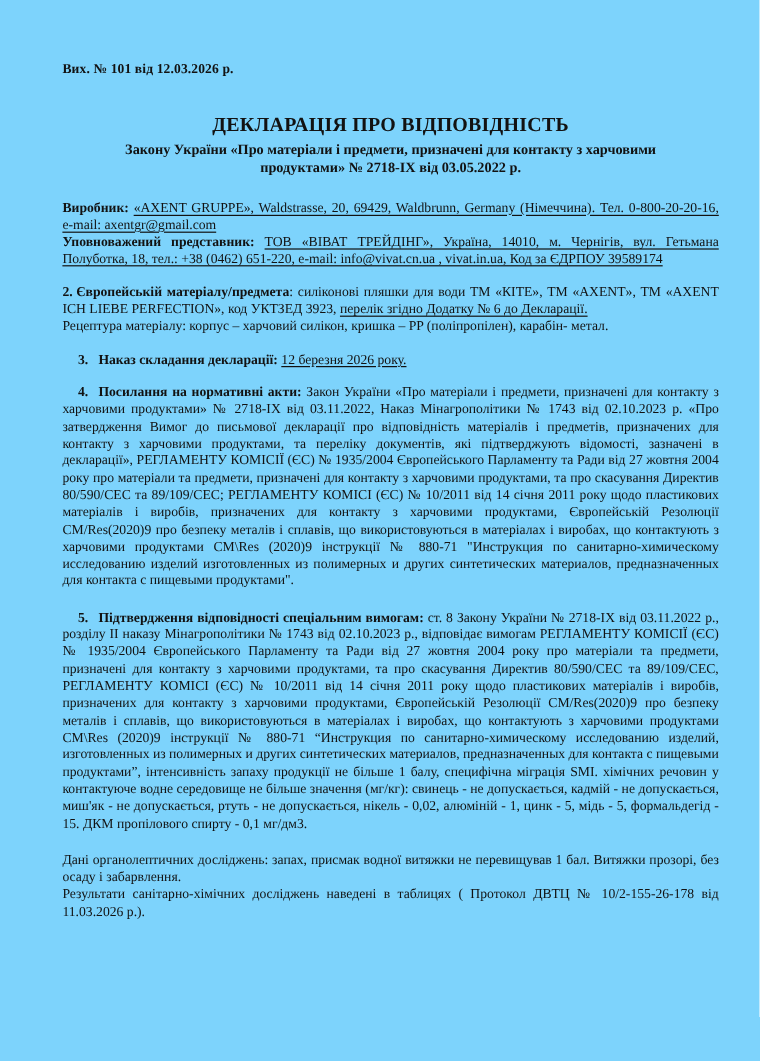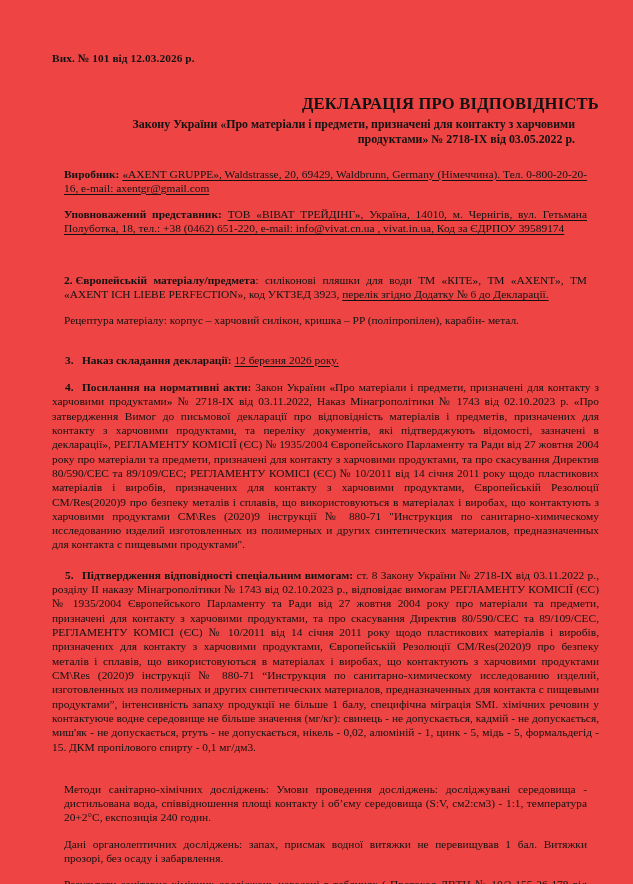--- a/index.html
+++ b/index.html
@@ -14,54 +14,54 @@
     font-family: "Liberation Serif", "DejaVu Serif", serif;
     color: #121212;
     -webkit-font-smoothing: antialiased;
   }
   .page {
     position: relative;
     width: 633px;
     height: 884px;
     box-sizing: border-box;
     padding: 52px 34px 0 52px;
-    background: #ef4444;
+    background: #7dd3fc;
   }
 
   
   .ref-line {
     font-weight: bold;
     font-size: 11.3px;
     letter-spacing: .1px;
     margin: 0 0 30px 0;
   }
 
   
   .title-block {
-    text-align: right;
+    text-align: center;
     margin: 0 0 19px 0;
   }
   .doc-title {
     font-weight: bold;
     font-size: 16.6px;
     letter-spacing: .2px;
     line-height: 1.18;
     margin: 0 0 3px 0;
   }
   .doc-subtitle {
     font-weight: bold;
     font-size: 11.9px;
     line-height: 1.30;
     margin: 0 auto;
     padding: 0 24px;
   }
 
   
   p.body {
-    margin: 12px;
+    margin: 0;
     font-size: 11.4px;
     line-height: 1.255;
     text-align: justify;
     text-justify: inter-word;
   }
 
   
   .sec-head {
     margin: 0;
     font-size: 11.4px;
@@ -118,17 +118,16 @@
   <div class="gap-md"></div>
 
   <p class="sec-head"><span class="sec-num">4.</span><b>Посилання на нормативні акти:</b><span> Закон України «Про матеріали і предмети, призначені для контакту з харчовими продуктами» № 2718-IX від 03.11.2022, Наказ Мінагрополітики № 1743 від 02.10.2023 р. «Про затвердження Вимог до письмової декларації про відповідність матеріалів і предметів, призначених для контакту з харчовими продуктами, та переліку документів, які підтверджують відомості, зазначені в декларації», РЕГЛАМЕНТУ КОМІСІЇ (ЄС) № 1935/2004 Європейського Парламенту та Ради від 27 жовтня 2004 року про матеріали та предмети, призначені для контакту з харчовими продуктами, та про скасування Директив 80/590/СЕС та 89/109/СЕС; РЕГЛАМЕНТУ КОМІСІ (ЄС) № 10/2011 від 14 січня 2011 року щодо пластикових матеріалів і виробів, призначених для контакту з харчовими продуктами, Європейській Резолюції CM/Res(2020)9 про безпеку металів і сплавів, що використовуються в матеріалах і виробах, що контактують з харчовими продуктами CM\Res (2020)9 інструкції № 880-71   "Инструкция по санитарно-химическому исследованию изделий изготовленных из полимерных и других синтетических материалов, предназначенных для контакта с пищевыми продуктами".</span></p>
 
   <div class="gap-lg"></div>
 
   <p class="sec-head"><span class="sec-num">5.</span><b>Підтвердження відповідності спеціальним вимогам:</b><span> ст. 8 Закону України № 2718-IX від 03.11.2022 р., розділу II наказу Мінагрополітики № 1743 від 02.10.2023 р., відповідає вимогам РЕГЛАМЕНТУ КОМІСІЇ (ЄС) № 1935/2004 Європейського Парламенту та Ради від 27 жовтня 2004 року про матеріали та предмети, призначені для контакту з харчовими продуктами, та про скасування Директив 80/590/СЕС та 89/109/СЕС, РЕГЛАМЕНТУ КОМІСІ (ЄС) № 10/2011 від 14 січня 2011 року щодо пластикових матеріалів і виробів, призначених для контакту з харчовими продуктами, Європейській Резолюції CM/Res(2020)9 про безпеку металів і сплавів, що використовуються в матеріалах і виробах, що контактують з харчовими продуктами CM\Res (2020)9 інструкції № 880-71 “Инструкция по санитарно-химическому исследованию изделий, изготовленных из полимерных и других синтетических материалов, предназначенных для контакта с пищевыми продуктами”, інтенсивність запаху продукції не більше 1 балу, специфічна міграція SMI. хімічних речовин у контактуюче водне середовище не більше значення (мг/кг): свинець - не допускається, кадмій - не допускається, миш'як - не допускається, ртуть - не допускається, нікель - 0,02, алюміній - 1, цинк - 5, мідь - 5, формальдегід - 15. ДКМ пропілового спирту - 0,1 мг/дм3.</span></p>
 
   <div class="gap-lg"></div>
 
-  <p class="body">Методи  санітарно-хімічних  досліджень:  Умови  проведення  досліджень:  досліджувані  середовища - дистильована вода, співвідношення площі контакту і об’єму середовища (S:V, см2:см3) - 1:1, температура 20+2°С, експозиція 240 годин.</p>
   <p class="body">Дані органолептичних досліджень: запах, присмак водної витяжки не перевищував 1 бал. Витяжки прозорі, без осаду і забарвлення.</p>
   <p class="body">Результати санітарно-хімічних досліджень наведені в таблицях ( Протокол ДВТЦ № 10/2-155-26-178 від 11.03.2026 р.).</p>
 
 </div>
 
 </body></html>

